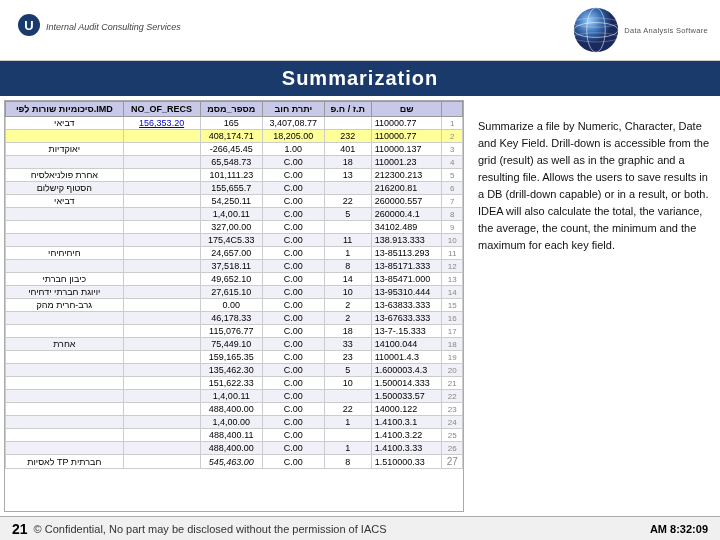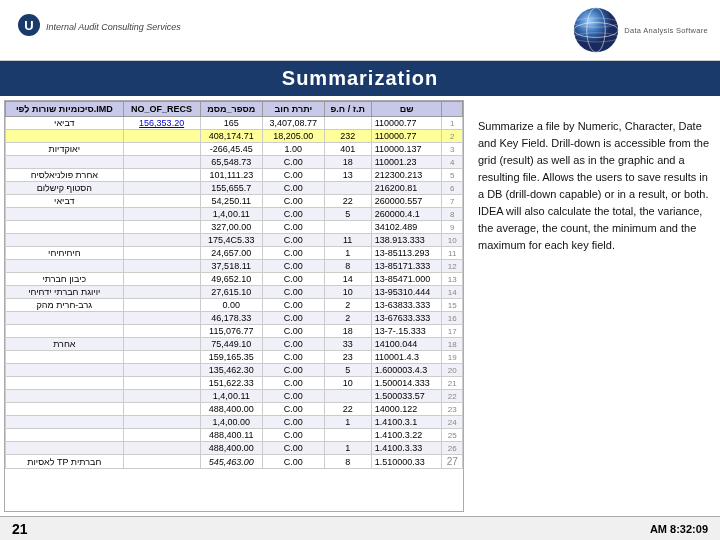--- a/index.html
+++ b/index.html
@@ -471,15 +471,16 @@
   <div id="right-panel">
     <p style="font-size:11px;line-height:1.55;color:#111;">Summarize a file by Numeric, Character, Date and Key Field. Drill-down is accessible from the grid (result) as well as in the graphic and a resulting file.
 Allows the users to save results in a DB (drill-down capable) or in a result, or both. IDEA will also calculate the total, the variance, the average, the count, the minimum and the maximum for each key field.</p>
   </div>
 
 </div>
 
 <div id="footer">
   <div id="footer-left">
     <span id="page-num">21</span>
+    <span id="footer-text">© Confidential, No part may be disclosed without the permission of IACS</span>
   </div>
   <span id="footer-time">AM 8:32:09</span>
 </div>
 
 </body></html>

